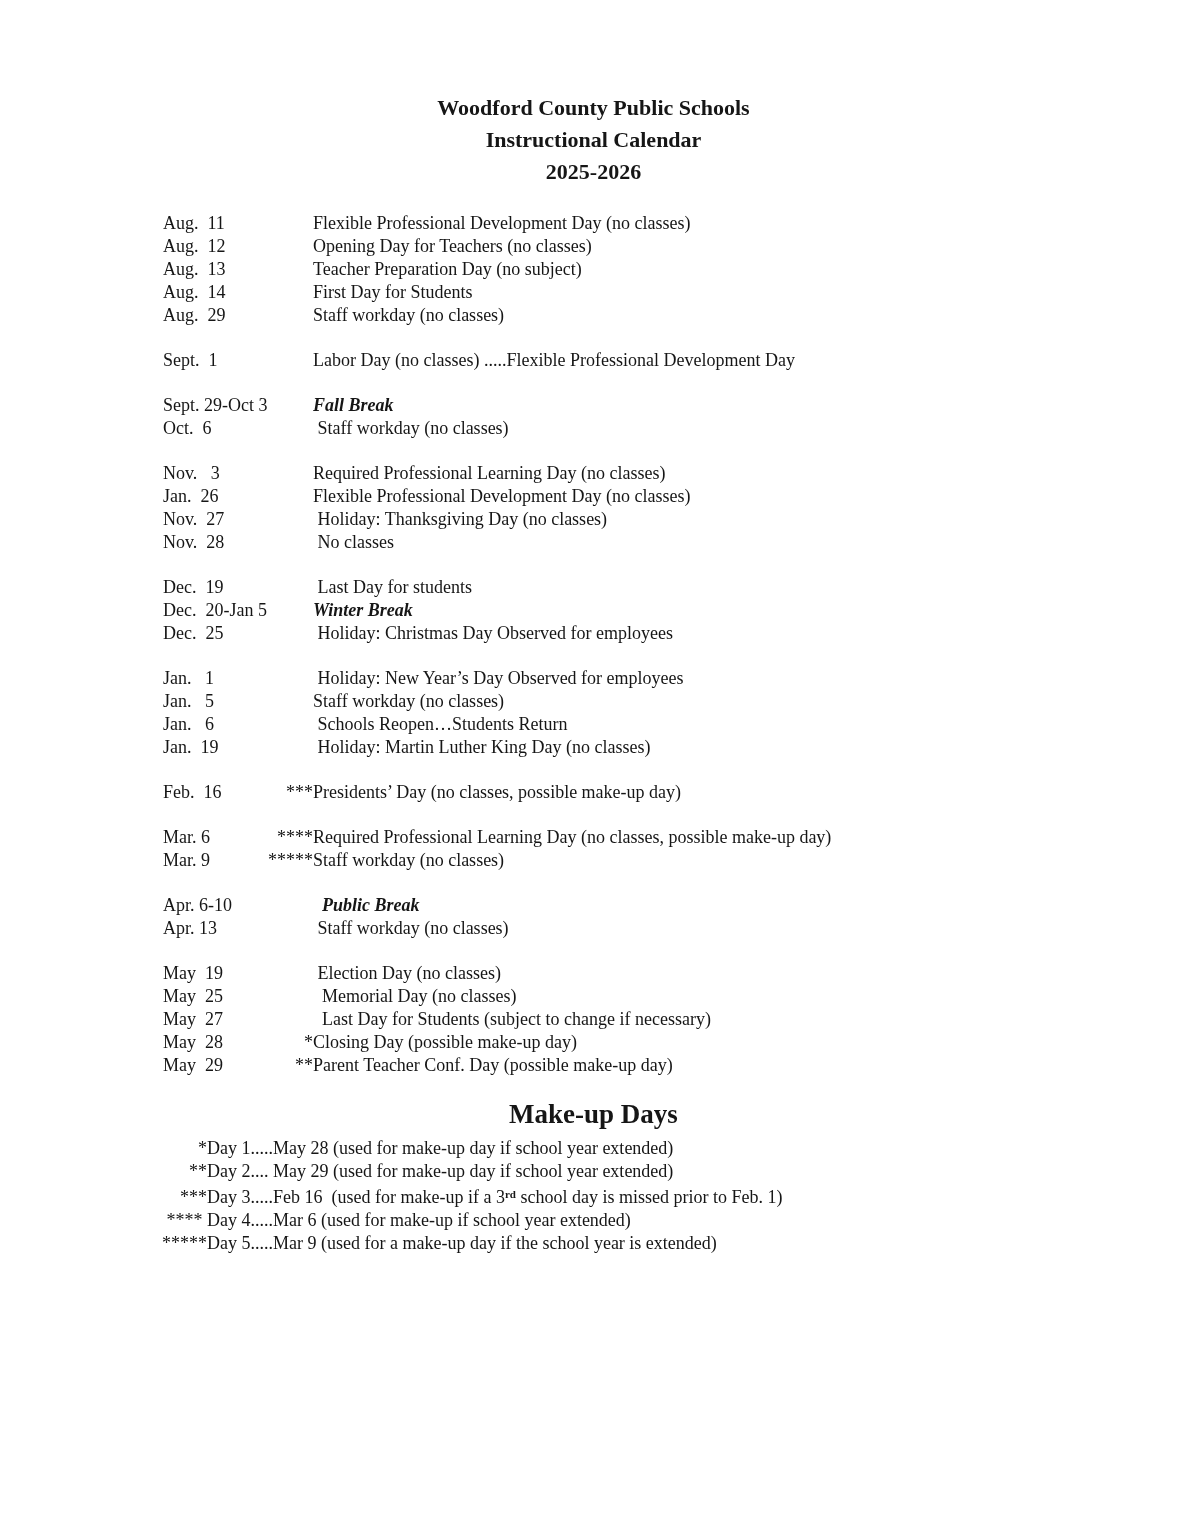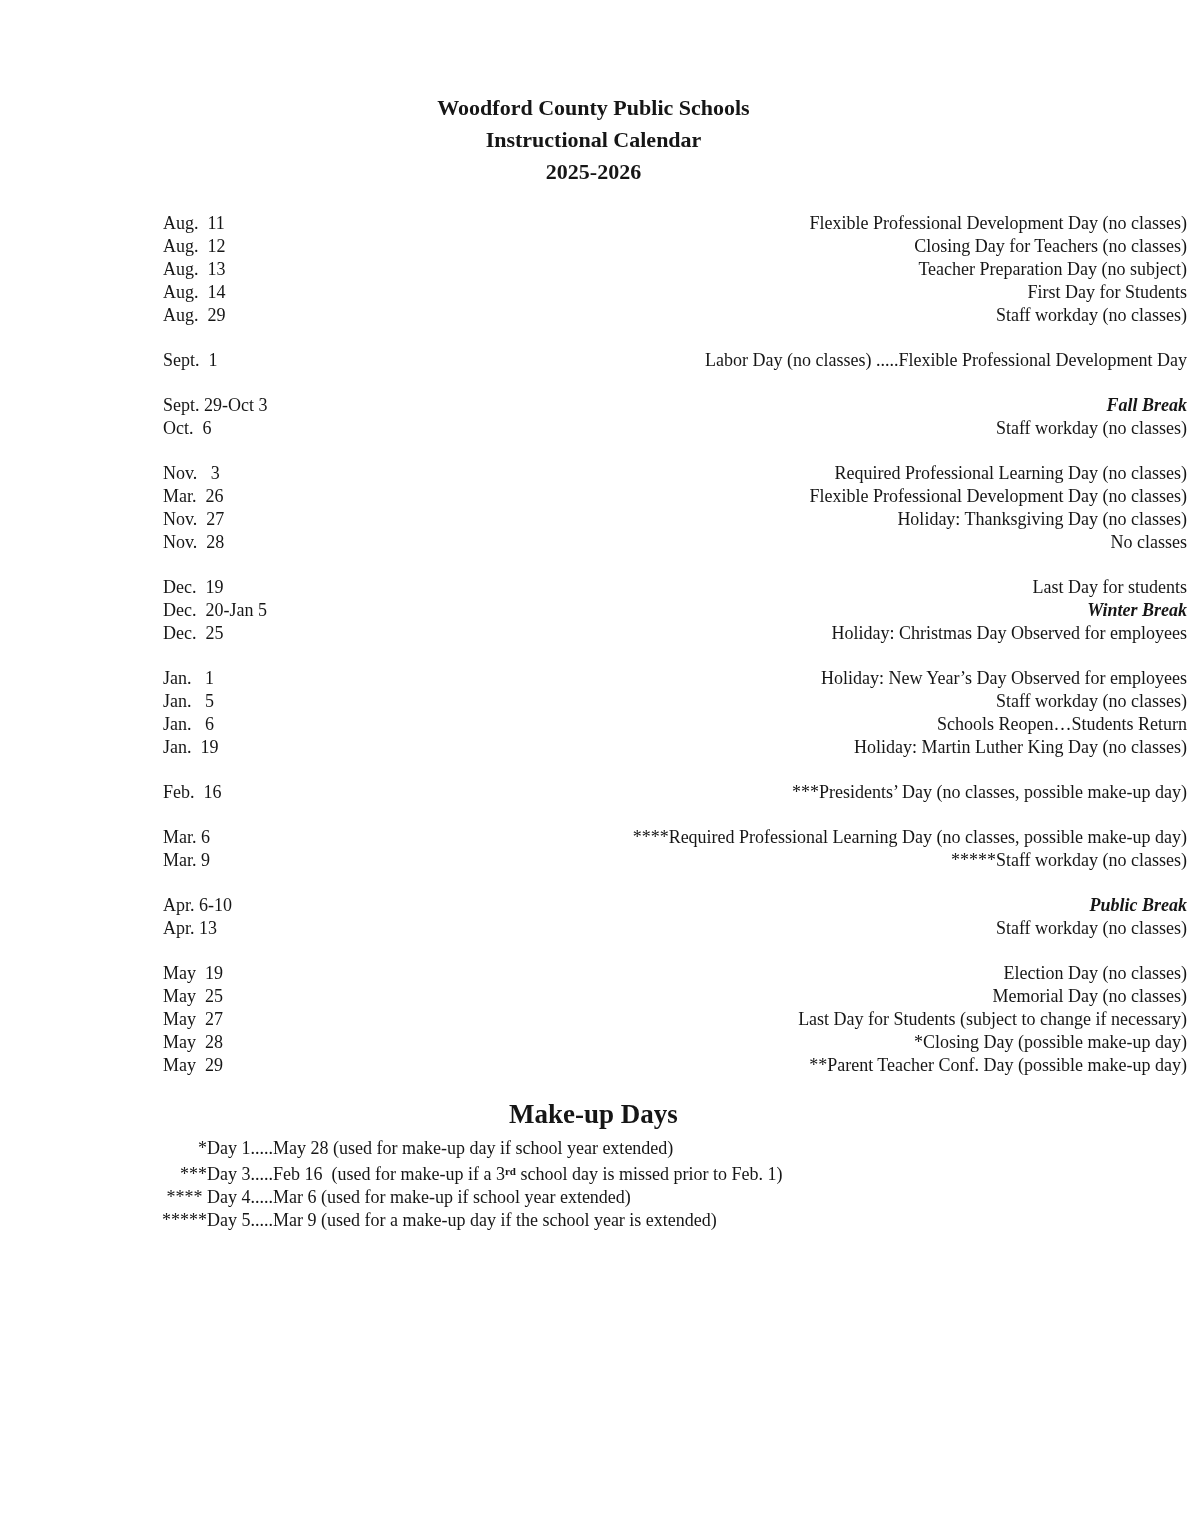--- a/index.html
+++ b/index.html
@@ -29,21 +29,20 @@
   .calendar {
     font-size: 18px;
   }
   .group {
     margin-bottom: 22px;
   }
   .cal-row {
     display: flex;
     line-height: 23px;
     align-items: baseline;
-    justify-content: space-between;
   }
   .date {
     flex: 0 0 auto;
     margin-left: 163px;
     width: 150px;
     white-space: pre;
   }
   .desc {
     white-space: pre;
   }
@@ -104,21 +103,21 @@
   </header>
 
   <main class="calendar">
       <div class="group">
         <div class="cal-row">
           <span class="date">Aug.  11</span>
           <span class="desc"><span>Flexible Professional Development Day (no classes)</span></span>
         </div>
         <div class="cal-row">
           <span class="date">Aug.  12</span>
-          <span class="desc"><span>Closing Day for Teachers (no classes)</span></span>
+          <span class="desc"><span>Opening Day for Teachers (no classes)</span></span>
         </div>
         <div class="cal-row">
           <span class="date">Aug.  13</span>
           <span class="desc"><span>Teacher Preparation Day (no subject)</span></span>
         </div>
         <div class="cal-row">
           <span class="date">Aug.  14</span>
           <span class="desc"><span>First Day for Students</span></span>
         </div>
         <div class="cal-row">
@@ -141,21 +140,21 @@
           <span class="date">Oct.  6</span>
           <span class="desc"><span> Staff workday (no classes)</span></span>
         </div>
       </div>
       <div class="group">
         <div class="cal-row">
           <span class="date">Nov.   3</span>
           <span class="desc"><span>Required Professional Learning Day (no classes)</span></span>
         </div>
         <div class="cal-row">
-          <span class="date">Mar.  26</span>
+          <span class="date">Jan.  26</span>
           <span class="desc"><span>Flexible Professional Development Day (no classes)</span></span>
         </div>
         <div class="cal-row">
           <span class="date">Nov.  27</span>
           <span class="desc"><span> Holiday: Thanksgiving Day (no classes)</span></span>
         </div>
         <div class="cal-row">
           <span class="date">Nov.  28</span>
           <span class="desc"><span> No classes</span></span>
         </div>
@@ -239,19 +238,20 @@
           <span class="date">May  29</span>
           <span class="desc"><span class="stars">**</span><span>Parent Teacher Conf. Day (possible make-up day)</span></span>
         </div>
       </div>
     </main>
 
   <section class="makeup">
     <h2 class="makeup-heading">Make-up Days</h2>
     <div class="makeup-lines">
         <div class="mk-line"><span class="mk-stars">*</span><span class="mk-text">Day 1.....May 28 (used for make-up day if school year extended)</span></div>
+        <div class="mk-line"><span class="mk-stars">**</span><span class="mk-text">Day 2.... May 29 (used for make-up day if school year extended)</span></div>
         <div class="mk-line"><span class="mk-stars">***</span><span class="mk-text">Day 3.....Feb 16  (used for make-up if a 3</span><sup class="mk-sup">rd</sup><span class="mk-text"> school day is missed prior to Feb. 1)</span></div>
         <div class="mk-line"><span class="mk-stars">**** </span><span class="mk-text">Day 4.....Mar 6 (used for make-up if school year extended)</span></div>
         <div class="mk-line"><span class="mk-stars">*****</span><span class="mk-text">Day 5.....Mar 9 (used for a make-up day if the school year is extended)</span></div>
       </div>
   </section>
 
 </div>
 
 </body></html>

